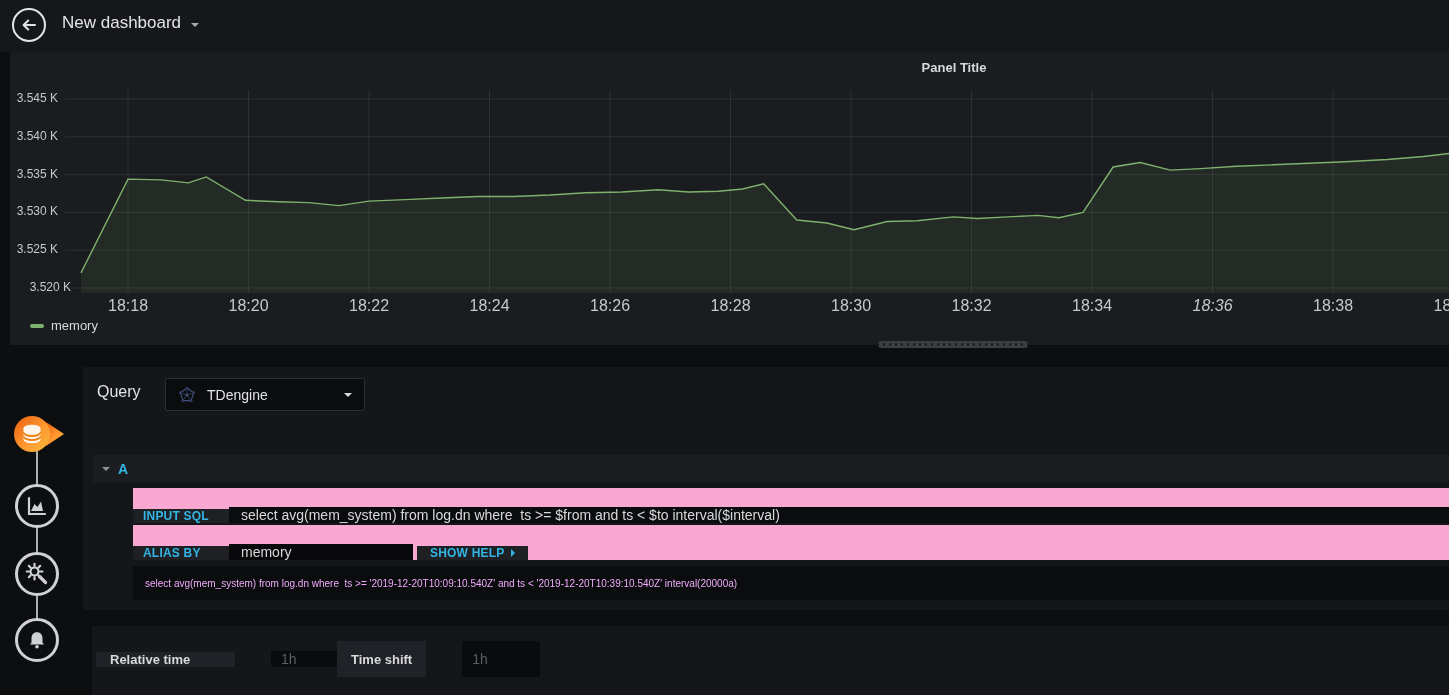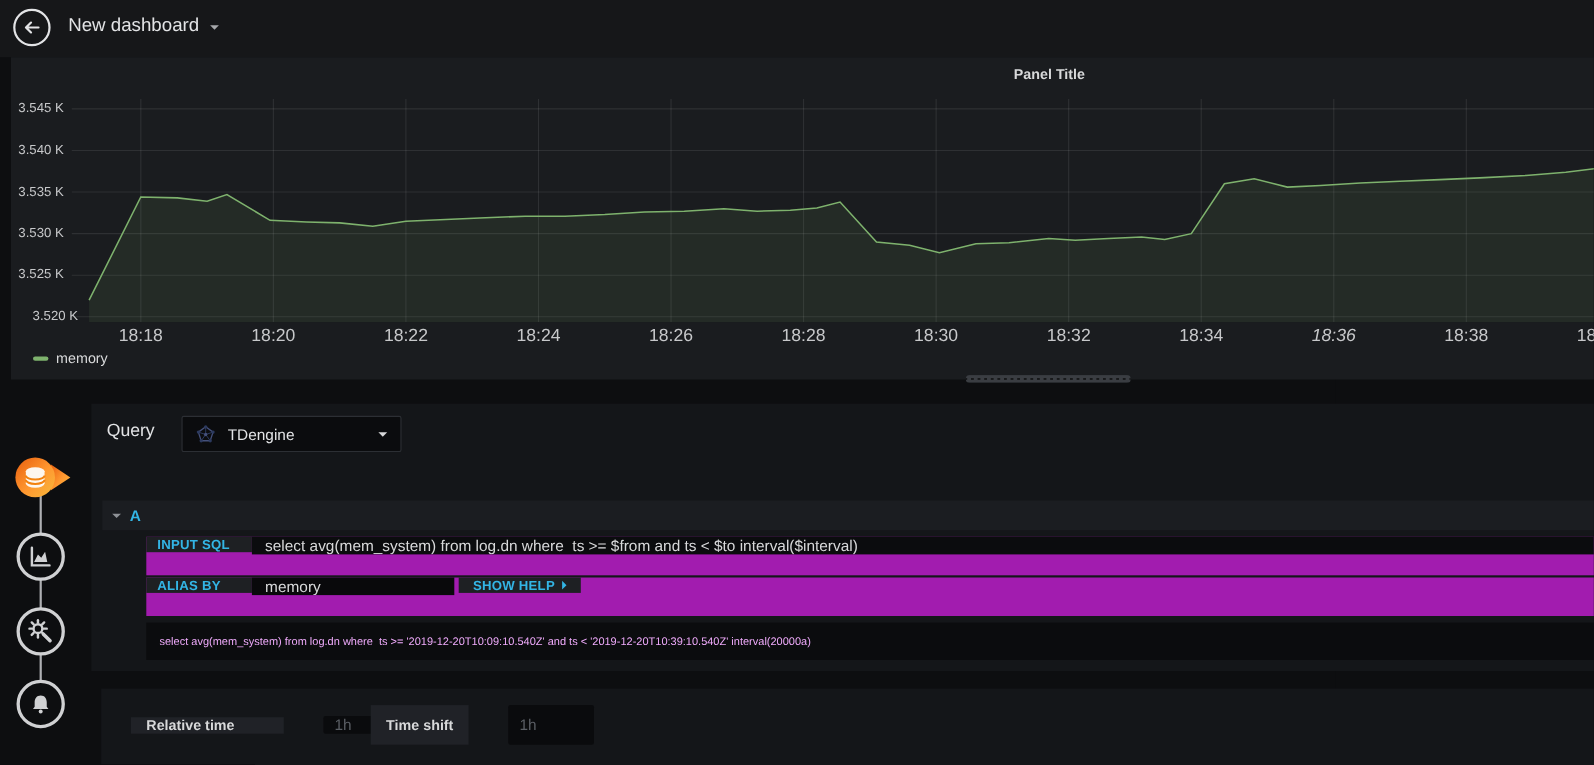--- a/index.html
+++ b/index.html
@@ -47,40 +47,40 @@
     border:1px solid #2c2f34;border-radius:2px;box-sizing:border-box;display:flex;align-items:center;
     gap:11px;padding:0 12px;cursor:pointer;}
   .ds-name{font-size:14px;font-weight:500;color:#e3e4e6;}
   .ds-caret{margin-left:auto;color:#d8d9da;}
 
   .ref-header{position:absolute;left:10px;top:88px;right:0;height:27px;background:#1b1d21;
     display:flex;align-items:center;gap:8px;padding-left:9px;cursor:pointer;}
   .ref-caret{color:#8e9196;}
   .ref-letter{color:#33b5e5;font-size:14px;font-weight:700;}
 
-  .ref-row{position:absolute;left:50px;right:0;height:35px;display:flex;align-items:flex-start;background:#a21caf;}
+  .ref-row{position:absolute;left:50px;right:0;height:35px;display:flex;align-items:flex-end;background:#f9a8d4;}
   .row-input-sql{top:121px;}
   .row-alias{top:158px;}
   .cell-label{flex:none;width:96px;background:#1e2023;color:#33b5e5;font-weight:700;font-size:12px;
     display:flex;align-items:center;padding-left:10px;box-sizing:border-box;letter-spacing:.2px;}
   .sql-input{flex:1;background:#0b0c0e;border:none;outline:none;color:#d8d9da;font-size:14px;
     padding:0 12px;font-family:"Liberation Sans",sans-serif;}
   .alias-input{flex:none;width:160px;background:#09090b;border:none;outline:none;color:#d8d9da;
     font-size:14px;padding:0 12px;margin-right:4px;font-family:"Liberation Sans",sans-serif;}
   .btn-cell{flex:none;background:#1e2023;color:#33b5e5;font-weight:700;font-size:12px;
     display:flex;align-items:center;gap:7px;padding:0 13px;margin-right:3px;cursor:pointer;letter-spacing:.2px;}
   .row-filler{flex:1;background:#0b0c0e;}
   .sql-bar{position:absolute;left:50px;right:0;top:199px;height:34px;background:#0b0c0e;
     display:flex;align-items:center;padding-left:12px;box-sizing:border-box;
     font-family:Liberation Sans, sans-serif;font-size:10px;color:#f0abfc;white-space:pre;overflow:hidden;}
 
   
   .options-card{position:absolute;left:92px;top:626px;width:1357px;height:69px;background:#141619;}
   .opt-group{position:absolute;top:15px;height:36px;display:flex;align-items:stretch;}
-  .group-relative{left:27px;align-items:center;}
+  .group-relative{left:4px;align-items:center;}
   .group-shift{left:245px;}
   .opt-label{background:#202227;display:flex;align-items:center;padding:0 14px;
     font-weight:700;font-size:13px;color:#d8d9da;box-sizing:border-box;}
   .opt-label-wide{width:139px;}
   .opt-input{width:78px;background:#0a0b0d;border:none;outline:none;color:#d8d9da;font-size:14px;
     padding:0 10px;border-radius:2px;box-sizing:border-box;font-family:"Liberation Sans",sans-serif;margin-left:36px;}
   .opt-input::placeholder{color:#5a5e64;}
 </style>
 </head>
 <body>

